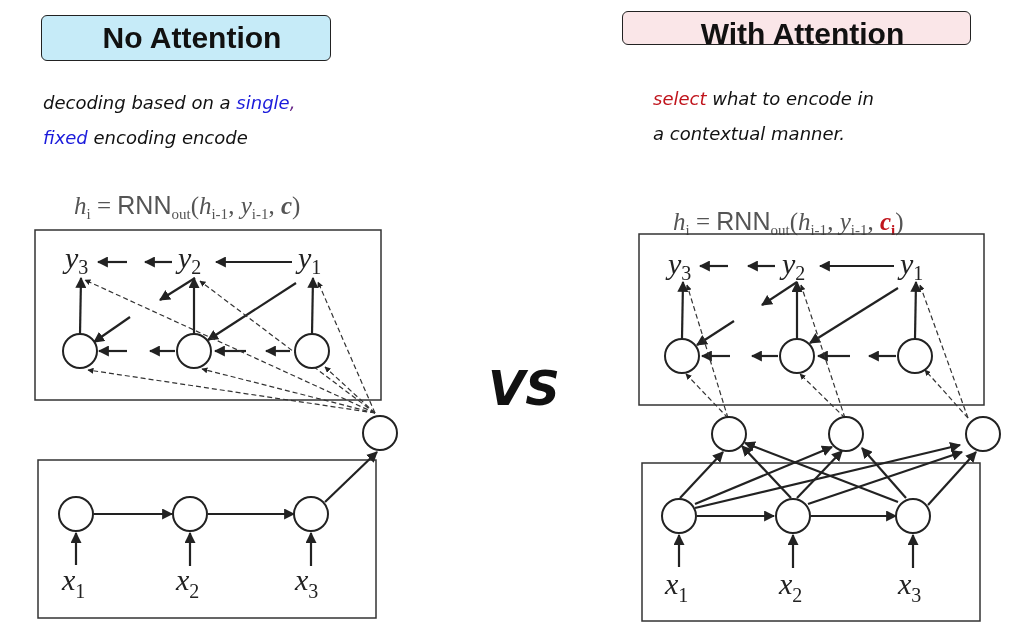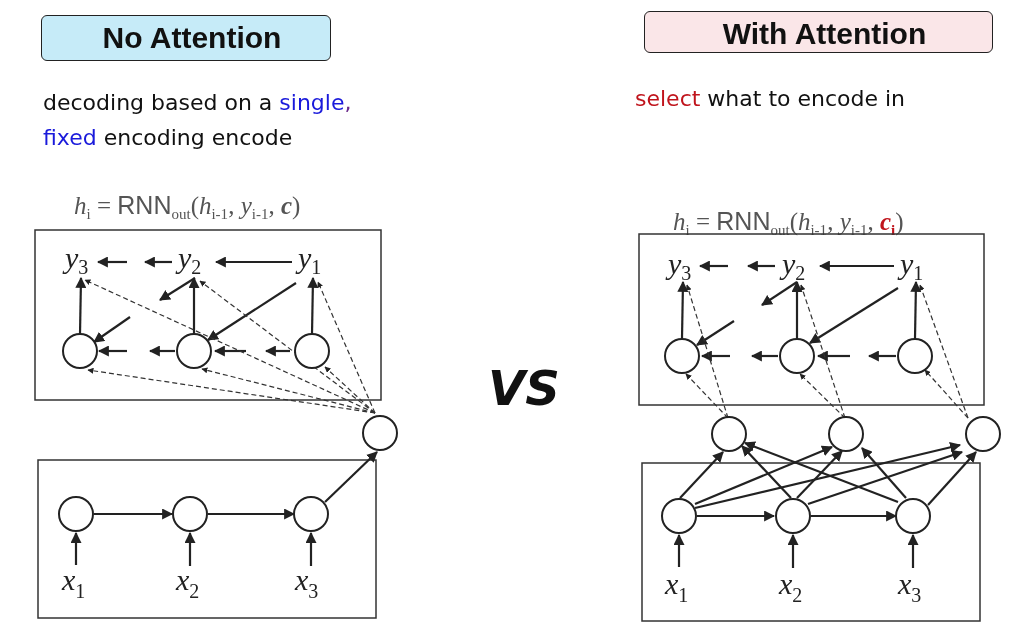--- a/index.html
+++ b/index.html
@@ -1,22 +1,22 @@
 <!DOCTYPE html>
 <html><head>
 <meta charset="utf-8">
 <style>
   html, body { margin: 0; padding: 0; background: #ffffff; }
   body { width: 1024px; height: 639px; position: relative; overflow: hidden; font-family: "Liberation Sans", sans-serif; }
   .title-box { position: absolute; border: 1.5px solid #222; border-radius: 6px; font-family: "Liberation Sans", sans-serif; font-weight: bold; font-size: 30px; text-align: center; color: #111; box-sizing: border-box; padding-left: 12px; }
   #title-left { left: 41px; top: 15px; width: 290px; height: 46px; line-height: 44px; background: #c6ebf8; }
-  #title-right { left: 644px; top: 11px; width: 349px; height: 42px; line-height: 44px; background: #fae6e8; }
-  .desc { position: absolute; font-family: "DejaVu Sans", sans-serif; font-size: 22px; line-height: 35px; color: #111; }
+  #title-right { left: 622px; top: 11px; width: 349px; height: 34px; line-height: 44px; background: #fae6e8; }
+  .desc { position: absolute; font-family: "DejaVu Sans", sans-serif; font-size: 18px; line-height: 35px; color: #111; font-style: italic; }
   #desc-left { left: 43px; top: 85px; }
-  #desc-right { left: 635px; top: 81px; }
+  #desc-right { left: 653px; top: 81px; }
   .blue { color: #1a1adb; }
   .purple { color: #6a2a8a; }
   .red { color: #c0141c; }
   .formula { position: absolute; font-family: "Liberation Serif", serif; font-size: 25px; color: #555; white-space: nowrap; }
   .formula .sans { font-family: "Liberation Sans", sans-serif; }
   .formula i { font-style: italic; }
   .formula sub { font-size: 15px; vertical-align: -5px; }
   #formula-left { left: 66px; top: 191px; margin-left: 8px; }
   #formula-right { left: 673px; top: 188px; margin-top: 19px; }
   .bold-c { font-weight: bold; font-style: italic; }
@@ -31,20 +31,21 @@
 <div class="title-box" id="title-left" style="background: rgb(198, 235, 248);">No Attention</div>
 <div class="title-box" id="title-right" style="background: rgb(250, 230, 232);">With Attention</div>
 
 <div class="desc" id="desc-left">
   <span>decoding based on a </span><span class="blue">single</span><span class="purple">,</span><br>
   <span class="blue">fixed</span><span> encoding encode</span>
 </div>
 
 <div class="desc" id="desc-right">
   <span class="red">select</span><span> what to encode in</span><br>
+  <span>a contextual manner.</span>
 </div>
 
 <div class="formula" id="formula-left"><i>h</i><sub>i</sub><span> = </span><span class="sans">RNN</span><sub>out</sub><span>(</span><i>h</i><sub>i-1</sub><span>, </span><i>y</i><sub>i-1</sub><span>, </span><span class="bold-c">c</span><span>)</span></div>
 
 <div class="formula" id="formula-right"><i>h</i><sub>i</sub><span> = </span><span class="sans">RNN</span><sub>out</sub><span>(</span><i>h</i><sub>i-1</sub><span>, </span><i>y</i><sub>i-1</sub><span>, </span><span class="bold-c red">c</span><sub class="red" style="font-weight:bold">i</sub><span>)</span></div>
 
 <div class="vs">VS</div>
 
 <svg width="1024" height="639">
   <defs>

